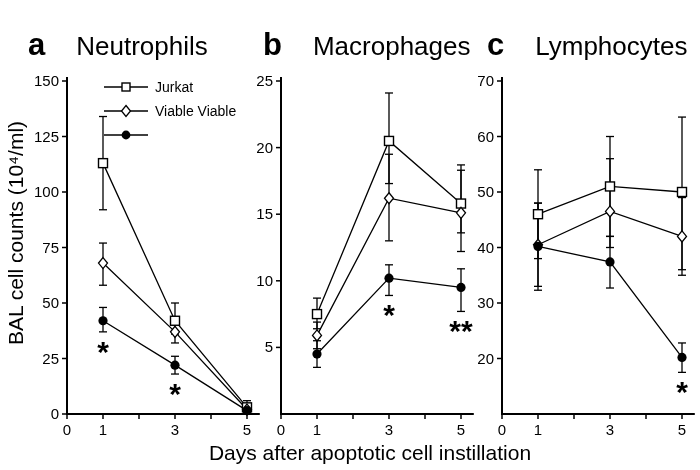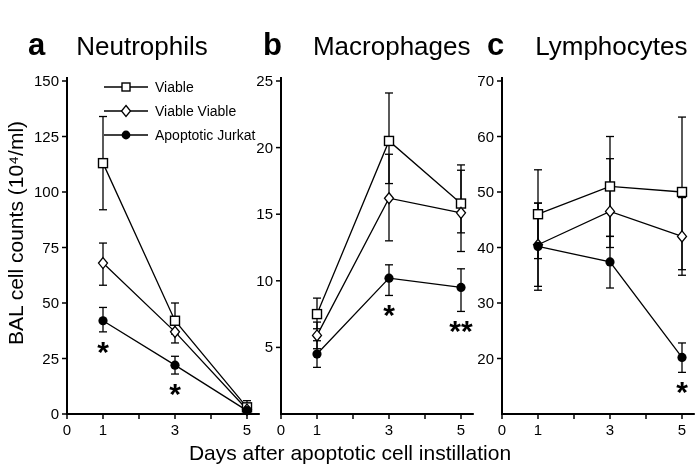--- a/index.html
+++ b/index.html
@@ -9,21 +9,21 @@
   }
   #plot { position:absolute; left:0; top:0; }
   svg text { font-family:"Liberation Sans","DejaVu Sans",sans-serif; fill:#000; }
   .heading { position:absolute; top:29px; display:flex; align-items:baseline; white-space:nowrap; }
   .heading .letter { font-size:31px; font-weight:bold; line-height:1; }
   .heading .ptitle { font-size:26px; margin-left:31px; line-height:1; }
   #ylabel {
     position:absolute; left:16px; top:233px; white-space:nowrap;
     transform:translate(-50%,-50%) rotate(-90deg); font-size:21px;
   }
-  #xlabel { position:absolute; left:100px; top:441px; width:500px; text-align:center; font-size:21px; }
+  #xlabel { position:absolute; left:120px; top:441px; width:500px; text-align:center; font-size:21px; }
   #legend { position:absolute; left:103px; top:75px; }
   .legend-row { display:flex; align-items:center; height:24px; }
   .legend-row svg { display:block; }
   .legend-label { font-size:14px; margin-left:6px; white-space:nowrap; }
 </style>
 </head>
 <body>
 
 <div id="figure">
 
@@ -245,31 +245,30 @@
 
   <div id="ylabel">BAL cell counts (10⁴/ml)</div>
   <div id="xlabel">Days after apoptotic cell instillation</div>
 
   <div id="legend">
     <div class="legend-row">
       <svg width="46" height="14">
         <line x1="1" y1="7" x2="45" y2="7" stroke="#000" stroke-width="1.3"></line>
         <rect x="19" y="3" width="8" height="8" fill="#fff" stroke="#000" stroke-width="1.4"></rect>
       </svg>
-      <span class="legend-label">Viable</span>
+      <span class="legend-label">Jurkat</span>
     </div>
     <div class="legend-row">
       <svg width="46" height="14">
         <line x1="1" y1="7" x2="45" y2="7" stroke="#000" stroke-width="1.3"></line>
         <path d="M 23 1.5 L 27.5 7 L 23 12.5 L 18.5 7 Z" fill="#fff" stroke="#000" stroke-width="1.3"></path>
       </svg>
       <span class="legend-label">Viable Viable</span>
     </div>
     <div class="legend-row">
       <svg width="46" height="14">
         <line x1="1" y1="7" x2="45" y2="7" stroke="#000" stroke-width="1.3"></line>
         <circle cx="23" cy="7" r="4.4" fill="#000"></circle>
       </svg>
-      <span class="legend-label">Apoptotic Jurkat</span>
     </div>
   </div>
 
 </div>
 
 </body></html>

